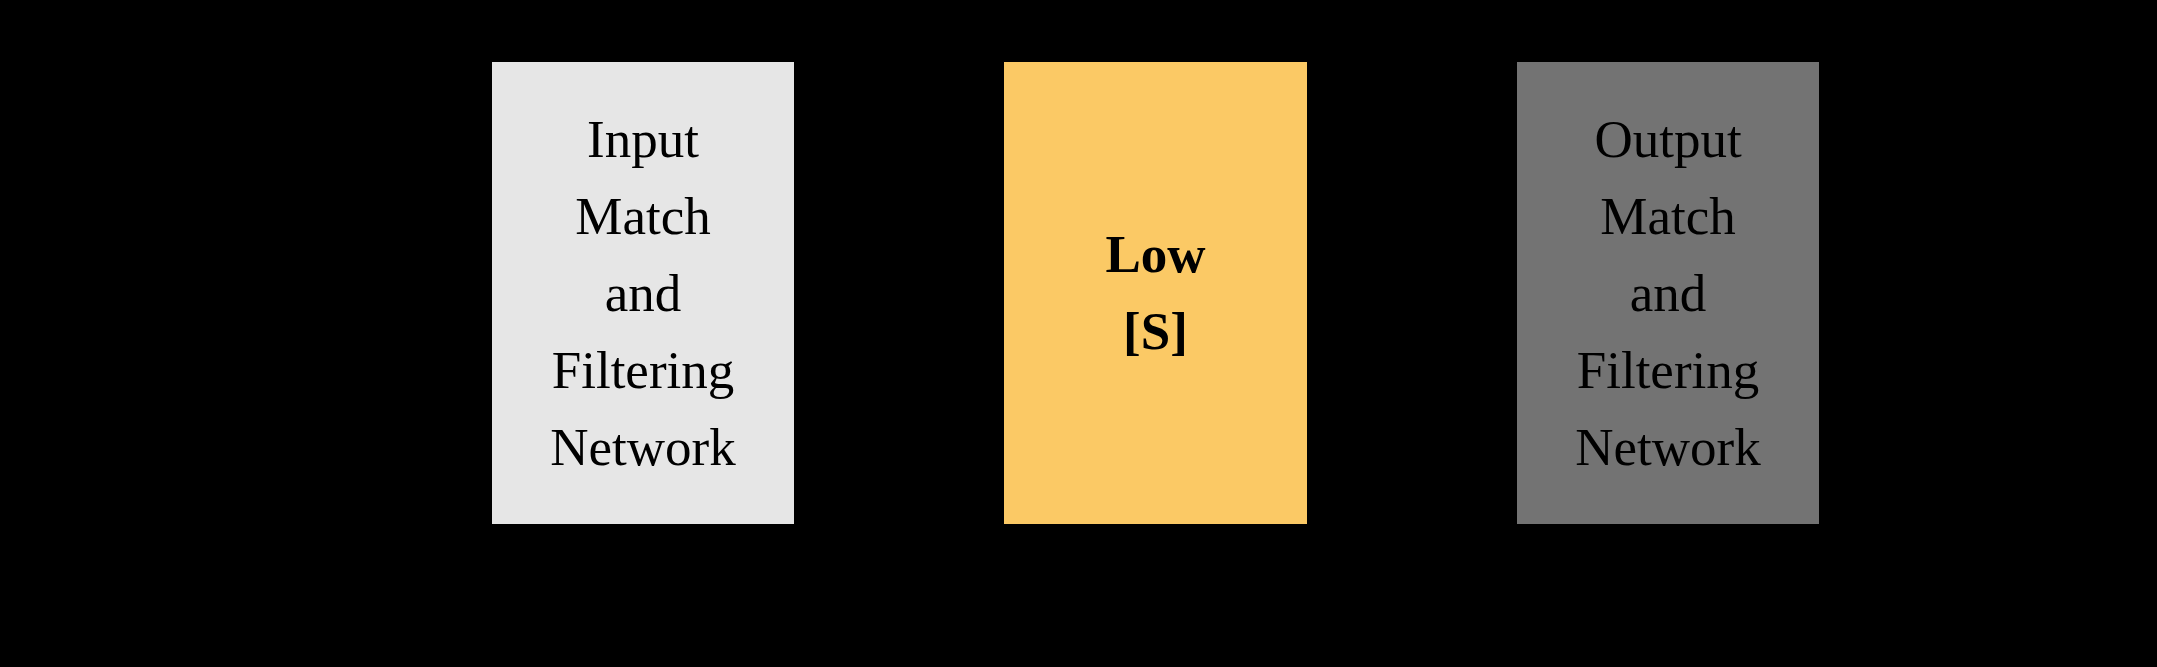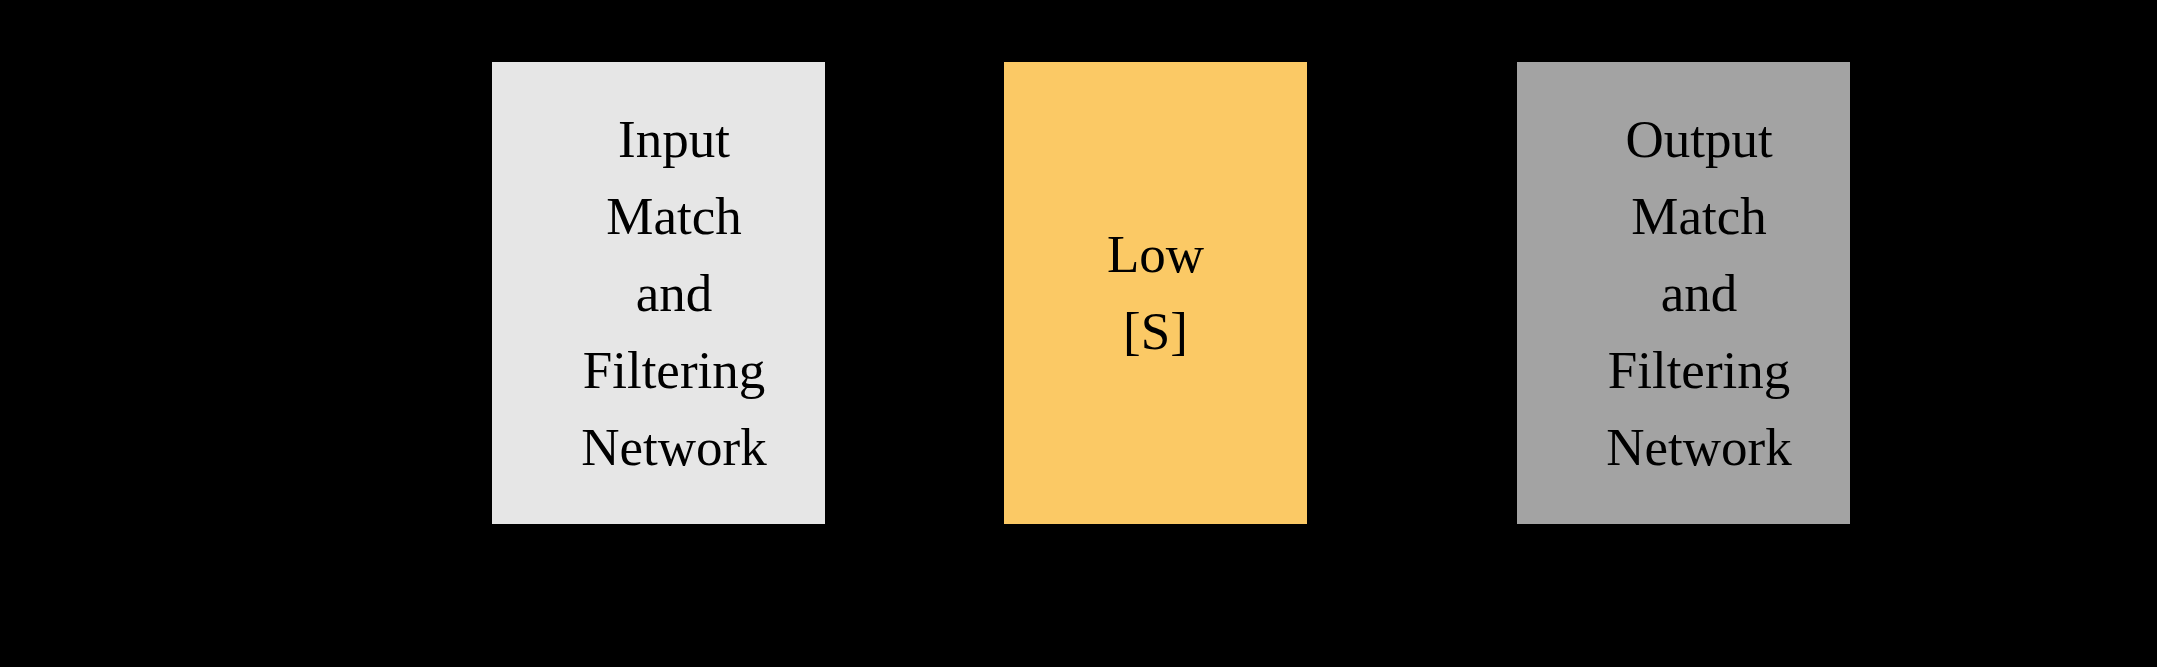--- a/index.html
+++ b/index.html
@@ -21,24 +21,24 @@
     height: 462px;
     display: flex;
     flex-direction: column;
     justify-content: center;
     align-items: center;
     text-align: center;
     font-size: 53px;
     line-height: 77px;
     color: #000000;
   }
-  .block--gray { background: #e6e6e6; padding-left: 31px; }
+  .block--gray { background: #e6e6e6; }
   .block--amber { background: #fbc965; }
   .block--input  { left: 492px;  width: 302px; }
-  .block--lna    { left: 1004px; width: 303px; }
+  .block--lna    { left: 1004px; width: 303px; font-weight: bold; }
   .block--output { left: 1517px; width: 302px; }
   .block__line {
     width: 100%;
     white-space: nowrap;
   }
 </style>
 </head>
 <body>
 
 <div class="canvas">
@@ -49,21 +49,21 @@
     <div class="block__line">and</div>
     <div class="block__line">Filtering</div>
     <div class="block__line">Network</div>
   </div>
 
   <div class="block block--amber block--lna" style="background-color: rgb(251, 201, 101);">
     <div class="block__line">Low</div>
     <div class="block__line">[S]</div>
   </div>
 
-  <div class="block block--gray block--output" style="background-color: #a3a3a3; text-align: center;">
+  <div class="block block--gray block--output" style="background-color: #737373; text-align: center;">
     <div class="block__line">Output</div>
     <div class="block__line">Match</div>
     <div class="block__line">and</div>
     <div class="block__line">Filtering</div>
     <div class="block__line">Network</div>
   </div>
 
 </div>
 
 </body></html>

